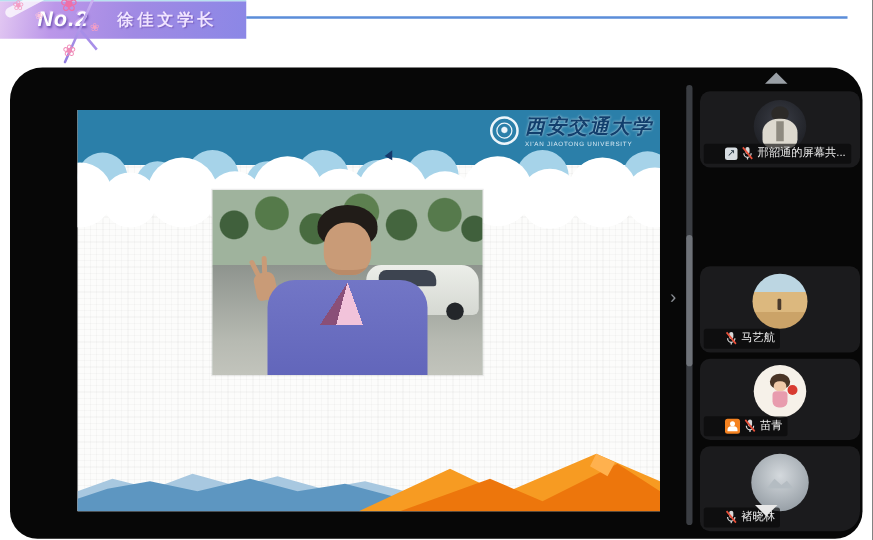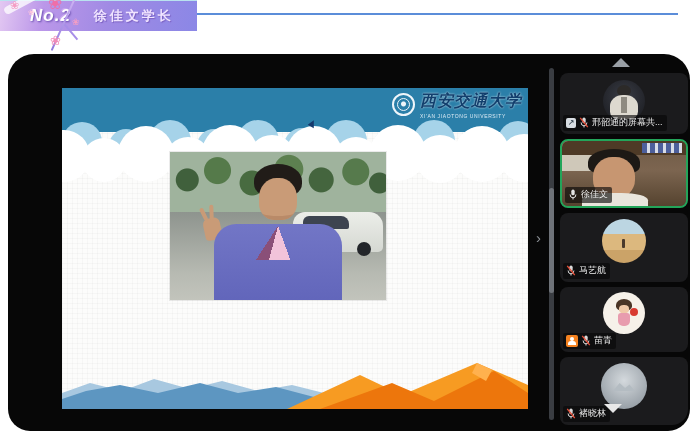--- a/index.html
+++ b/index.html
@@ -110,21 +110,21 @@
     border-top:9px solid #e8e8e8; z-index:9; cursor:pointer; }
 
   .tile { position:absolute; left:552px; width:128px; background:#1b1b1d; border-radius:8px; overflow:hidden; }
   .t1 { top:19px;  height:61px; }
   .t2 { top:85px;  height:69px; border:2px solid #23a55a; background:#5e4d3c; }
   .t3 { top:159px; height:69px; }
   .t4 { top:233px; height:65px; }
   .t5 { top:303px; height:68px; border-radius:8px 8px 16px 8px; }
 
   .tile-label { position:absolute; left:3px; bottom:3px; display:flex; align-items:center; gap:3px;
-    background:rgba(8,8,8,.64); border-radius:2px; padding:1px 4px 2px 3px;
+    background:rgba(8,8,8,.64); border-radius:2px; padding:1px 4px 2px 17px;
     color:#ececec; font-size:9px; white-space:nowrap; max-width:118px; overflow:hidden; z-index:3; }
 
   .avatar { position:absolute; left:50%; transform:translateX(-50%); border-radius:50%; overflow:hidden; }
   .av1 { top:7px; width:42px; height:42px; background:radial-gradient(circle at 50% 40%, #3a3d46, #17181c); }
   .av1 .head { position:absolute; left:14px; top:5px; width:14px; height:12px; background:#2c2a28; border-radius:50%; }
   .av1 .body { position:absolute; left:7px; top:15px; width:28px; height:24px; background:#ddd9cf; border-radius:46% 46% 30% 30%; }
   .av1 .body::after { content:""; position:absolute; left:11px; top:2px; width:6px; height:16px; background:#8e8a80; }
   .av3 { top:6px; width:44px; height:44px;
     background:linear-gradient(#bcd6e2 0 34%, #dcb87e 34% 70%, #cba368 70%); }
   .av3 .figure { position:absolute; left:20px; top:20px; width:3px; height:9px; background:#4a3a2c; border-radius:1px; }
@@ -258,38 +258,20 @@
       <svg class="mic" width="10" height="11" viewBox="0 0 12 13">
         <rect x="4" y="0.5" width="4" height="7" rx="2" fill="#d8d8d8"></rect>
         <path d="M2.5 6.5a3.5 4 0 0 0 7 0" stroke="#d8d8d8" stroke-width="1.2" fill="none"></path>
         <line x1="6" y1="10.5" x2="6" y2="12.5" stroke="#d8d8d8" stroke-width="1.2"></line>
         <line x1="1.5" y1="1" x2="10.5" y2="12" stroke="#e8503a" stroke-width="1.6"></line>
       </svg>
       <span>邢韶通的屏幕共...</span>
     </div>
   </div>
 
-  <div class="tile t2">
-    <div class="v2">
-      <div class="wall"></div>
-        <div class="bunk"></div>
-        <div class="bed"></div>
-      <div class="hair2"></div>
-        <div class="face2"></div>
-        <div class="shirt"></div>
-    </div>
-    <div class="tile-label">
-      <svg class="mic" width="10" height="11" viewBox="0 0 12 13">
-        <rect x="4" y="0.5" width="4" height="7" rx="2" fill="#e6e6e6"></rect>
-        <path d="M2.5 6.5a3.5 4 0 0 0 7 0" stroke="#e6e6e6" stroke-width="1.2" fill="none"></path>
-        <line x1="6" y1="10.5" x2="6" y2="12.5" stroke="#e6e6e6" stroke-width="1.2"></line>
-      </svg>
-      <span>徐佳文</span>
-    </div>
-  </div>
 
   <div class="tile t4">
     <div class="avatar av4">
       <div class="ghair"></div>
         <div class="gface"></div>
         <div class="gdress"></div>
         <div class="balloon"></div>
     </div>
     <div class="tile-label">
       <span class="person-ic"></span>

